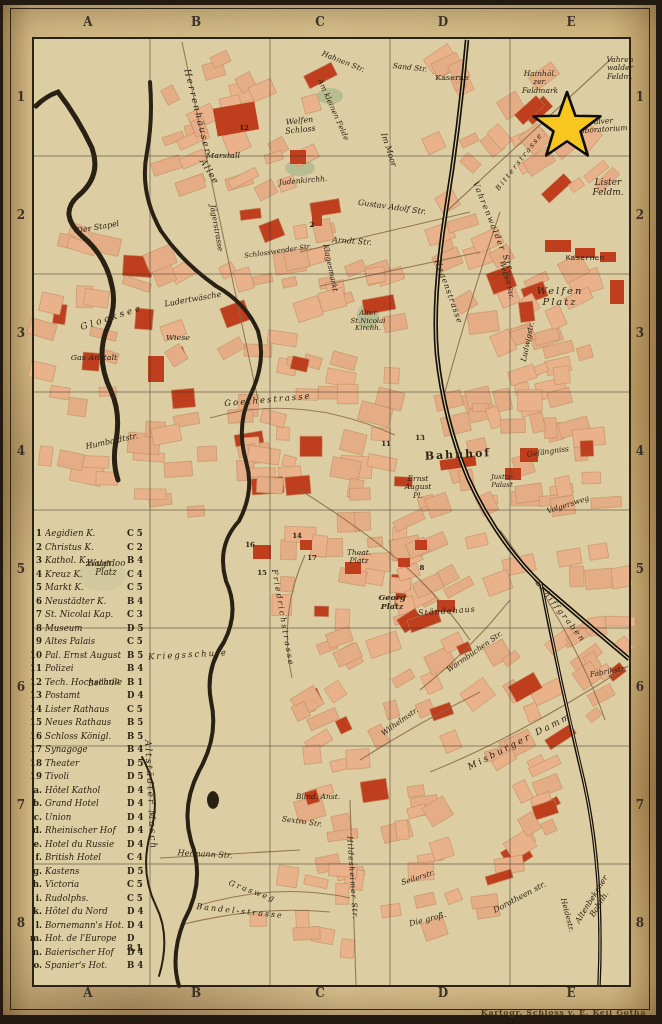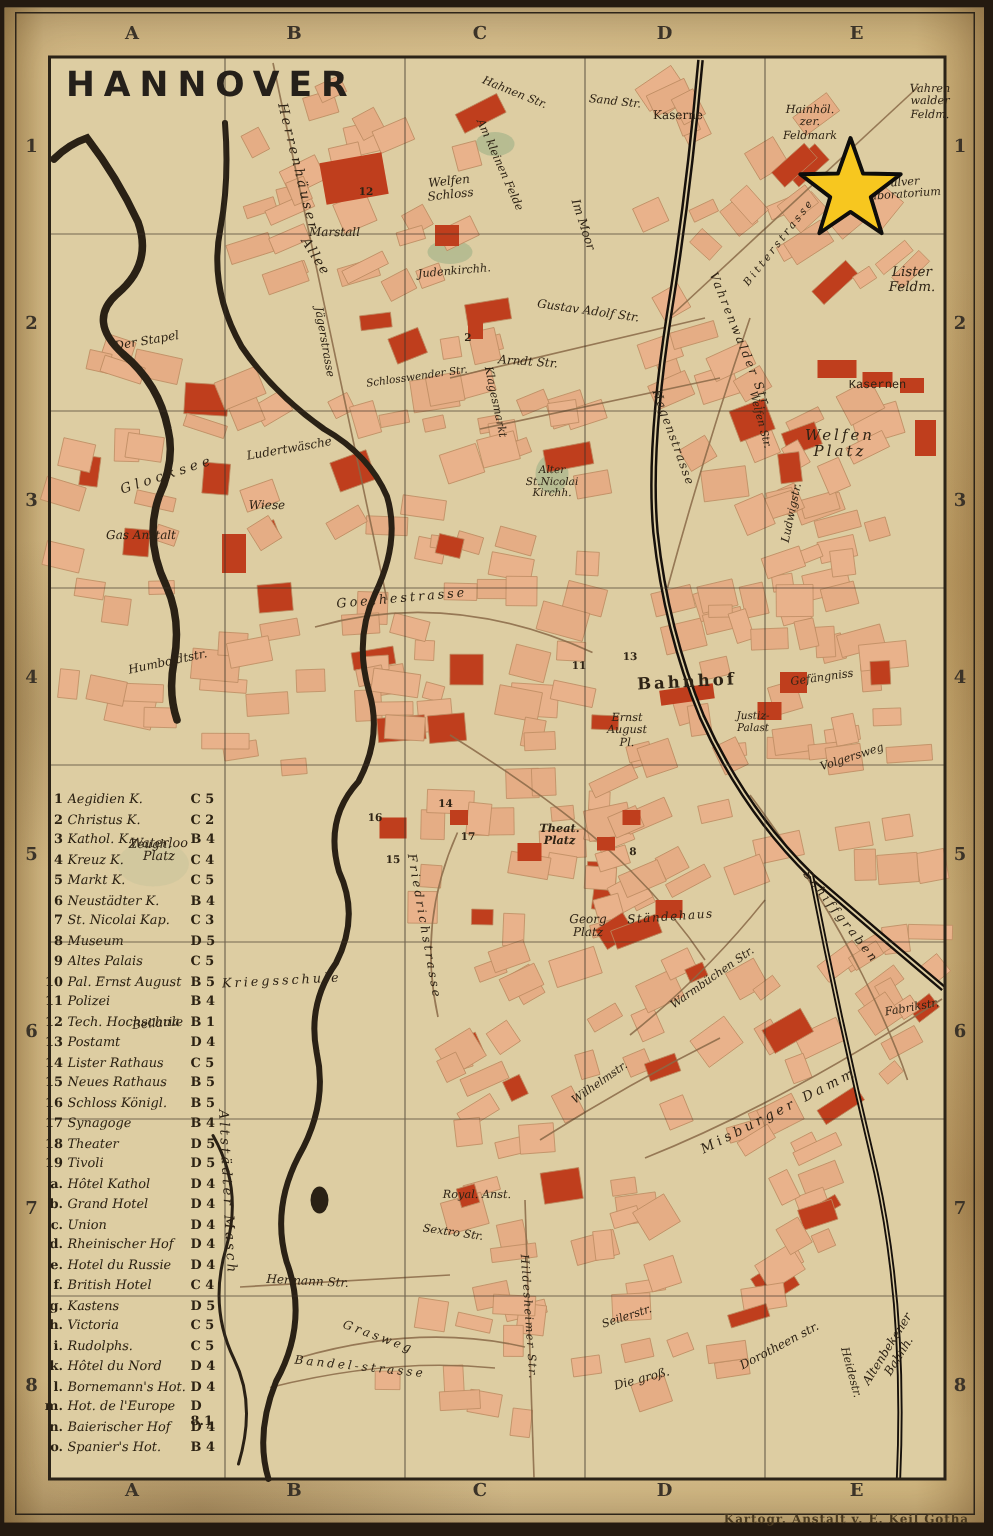--- a/index.html
+++ b/index.html
@@ -475,21 +475,20 @@
       <line x1="33" y1="274" x2="630" y2="274"></line>
       <line x1="33" y1="392" x2="630" y2="392"></line>
       <line x1="33" y1="510" x2="630" y2="510"></line>
       <line x1="33" y1="628" x2="630" y2="628"></line>
       <line x1="33" y1="746" x2="630" y2="746"></line>
       <line x1="33" y1="864" x2="630" y2="864"></line>
     </g>
     <rect x="33" y="38" width="597" height="948" fill="none" stroke="#2b2317" stroke-width="2"></rect>
   </svg>
 
-  <div id="map-title">HANNOVER</div>
 
   <div id="label-layer">
       <div class="ml " style="left: 197px; top: 112px; font-size: 9px; letter-spacing: 2px; transform: translate(-50%, -50%) rotate(76deg);">Herrenhäuser</div>
       <div class="ml " style="left: 209px; top: 172px; font-size: 9px; letter-spacing: 1px; transform: translate(-50%, -50%) rotate(58deg);">Allee</div>
       <div class="ml " style="left: 216px; top: 228px; font-size: 7.5px; transform: translate(-50%, -50%) rotate(80deg);">Jägerstrasse</div>
       <div class="ml " style="left: 300px; top: 126px; font-size: 8px; transform: translate(-50%, -50%) rotate(-6deg);">Welfen
 Schloss</div>
       <div class="ml " style="left: 223px; top: 156px; font-size: 8px; transform: translate(-50%, -50%) rotate(0deg);">Marstall</div>
       <div class="ml " style="left: 303px; top: 181px; font-size: 7.5px; transform: translate(-50%, -50%) rotate(-5deg);">Judenkirchh.</div>
       <div class="ml " style="left: 388px; top: 150px; font-size: 8px; transform: translate(-50%, -50%) rotate(72deg);">Im Moor</div>
@@ -530,39 +529,39 @@
       <div class="ml " style="left: 268px; top: 400px; font-size: 8.5px; letter-spacing: 2px; transform: translate(-50%, -50%) rotate(-5deg);">Goethestrasse</div>
       <div class="ml " style="left: 112px; top: 442px; font-size: 8px; transform: translate(-50%, -50%) rotate(-12deg);">Humboldtstr.</div>
       <div class="ml big" style="left: 458px; top: 455px; font-size: 11px; letter-spacing: 2px; transform: translate(-50%, -50%) rotate(-3deg);">Bahnhof</div>
       <div class="ml " style="left: 418px; top: 487px; font-size: 7.5px; transform: translate(-50%, -50%) rotate(0deg);">Ernst
 August
 Pl.</div>
       <div class="ml " style="left: 502px; top: 482px; font-size: 7px; transform: translate(-50%, -50%) rotate(0deg);">Justiz-
 Palast</div>
       <div class="ml " style="left: 548px; top: 452px; font-size: 7.5px; transform: translate(-50%, -50%) rotate(-8deg);">Gefängniss</div>
       <div class="ml " style="left: 568px; top: 505px; font-size: 7.5px; transform: translate(-50%, -50%) rotate(-18deg);">Volgersweg</div>
-      <div class="ml " style="left: 373px; top: 557px; font-size: 7.5px; transform: translate(-50%, -50%) rotate(0deg); font-weight: bold;">Theat.
+      <div class="ml " style="left: 359px; top: 557px; font-size: 7.5px; transform: translate(-50%, -50%) rotate(0deg);">Theat.
 Platz</div>
-      <div class="ml " style="left: 392px; top: 618px; font-size: 8px; transform: translate(-50%, -50%) rotate(0deg);">Georg
+      <div class="ml " style="left: 392px; top: 602px; font-size: 8px; transform: translate(-50%, -50%) rotate(0deg); font-weight: bold;">Georg
 Platz</div>
       <div class="ml " style="left: 447px; top: 612px; font-size: 8px; letter-spacing: 1px; transform: translate(-50%, -50%) rotate(-4deg);">Ständehaus</div>
       <div class="ml " style="left: 475px; top: 652px; font-size: 7.5px; transform: translate(-50%, -50%) rotate(-35deg);">Warmbüchen Str.</div>
       <div class="ml " style="left: 560px; top: 612px; font-size: 8px; letter-spacing: 2px; transform: translate(-50%, -50%) rotate(52deg);">Schiffgraben</div>
       <div class="ml " style="left: 608px; top: 672px; font-size: 7.5px; transform: translate(-50%, -50%) rotate(-10deg);">Fabrikstr.</div>
       <div class="ml " style="left: 106px; top: 568px; font-size: 8.5px; transform: translate(-50%, -50%) rotate(0deg);">Waterloo
 Platz</div>
       <div class="ml " style="left: 100px; top: 564px; font-size: 8px; transform: translate(-50%, -50%) rotate(0deg);">Zeugh.</div>
       <div class="ml " style="left: 188px; top: 655px; font-size: 8.5px; letter-spacing: 2px; transform: translate(-50%, -50%) rotate(-3deg);">Kriegsschule</div>
       <div class="ml " style="left: 104px; top: 683px; font-size: 8px; transform: translate(-50%, -50%) rotate(-5deg);">Bellaria</div>
       <div class="ml " style="left: 282px; top: 618px; font-size: 8px; letter-spacing: 2px; transform: translate(-50%, -50%) rotate(80deg);">Friedrichstrasse</div>
       <div class="ml " style="left: 150px; top: 795px; font-size: 9px; letter-spacing: 2px; transform: translate(-50%, -50%) rotate(87deg);">Altstädter Masch</div>
       <div class="ml " style="left: 205px; top: 855px; font-size: 8px; transform: translate(-50%, -50%) rotate(3deg);">Hermann Str.</div>
       <div class="ml " style="left: 252px; top: 892px; font-size: 8px; letter-spacing: 2px; transform: translate(-50%, -50%) rotate(20deg);">Grasweg</div>
       <div class="ml " style="left: 302px; top: 822px; font-size: 7.5px; transform: translate(-50%, -50%) rotate(8deg);">Sextro Str.</div>
-      <div class="ml " style="left: 318px; top: 797px; font-size: 7.5px; transform: translate(-50%, -50%) rotate(0deg);">Royal. Anst.</div>
+      <div class="ml " style="left: 318px; top: 797px; font-size: 7.5px; transform: translate(-50%, -50%) rotate(0deg);">Blind. Anst.</div>
       <div class="ml " style="left: 400px; top: 722px; font-size: 7.5px; transform: translate(-50%, -50%) rotate(-35deg);">Wilhelmstr.</div>
       <div class="ml " style="left: 520px; top: 742px; font-size: 9px; letter-spacing: 2.5px; transform: translate(-50%, -50%) rotate(-27deg);">Misburger Damm</div>
       <div class="ml " style="left: 418px; top: 878px; font-size: 7.5px; transform: translate(-50%, -50%) rotate(-18deg);">Seilerstr.</div>
       <div class="ml " style="left: 352px; top: 878px; font-size: 7.5px; letter-spacing: 1px; transform: translate(-50%, -50%) rotate(86deg);">Hildesheimer Str.</div>
       <div class="ml " style="left: 240px; top: 912px; font-size: 8px; letter-spacing: 2px; transform: translate(-50%, -50%) rotate(6deg);">Bandel-strasse</div>
       <div class="ml " style="left: 428px; top: 920px; font-size: 8px; transform: translate(-50%, -50%) rotate(-15deg);">Die groß.</div>
       <div class="ml " style="left: 520px; top: 898px; font-size: 8px; transform: translate(-50%, -50%) rotate(-28deg);">Dorotheen str.</div>
       <div class="ml " style="left: 567px; top: 915px; font-size: 7.5px; transform: translate(-50%, -50%) rotate(75deg);">Heidestr.</div>
       <div class="ml " style="left: 596px; top: 902px; font-size: 8px; transform: translate(-50%, -50%) rotate(-58deg);">Altenbekener Bahnh.</div>
       <div class="ml num" style="left: 244px; top: 128px; font-size: 7px; transform: translate(-50%, -50%) rotate(0deg);">12</div>
@@ -769,14 +768,14 @@
         <span class="k">o.</span>
         <span class="n">Spanier's Hot.</span>
         <span class="r">B 4</span>
       </div>
     </div>
 
   <svg width="662" height="1024" style="pointer-events:none">
     <polygon style="pointer-events:auto" points="567,92 575.4,115.7 600.5,116.2 580.5,131.4 587.8,155.5 567,141.3 546.2,155.5 553.5,131.4 533.5,116.2 558.6,115.7" fill="#f7c71f" stroke="#0e0d0b" stroke-width="2.6" stroke-linejoin="round"></polygon>
   </svg>
 
-  <div id="attribution">Kartogr. Anstalt v. E. Keil Gotha</div>
+  <div id="attribution">Kartogr. Schloss v. E. Keil Gotha</div>
 </div>
 
 </body></html>

